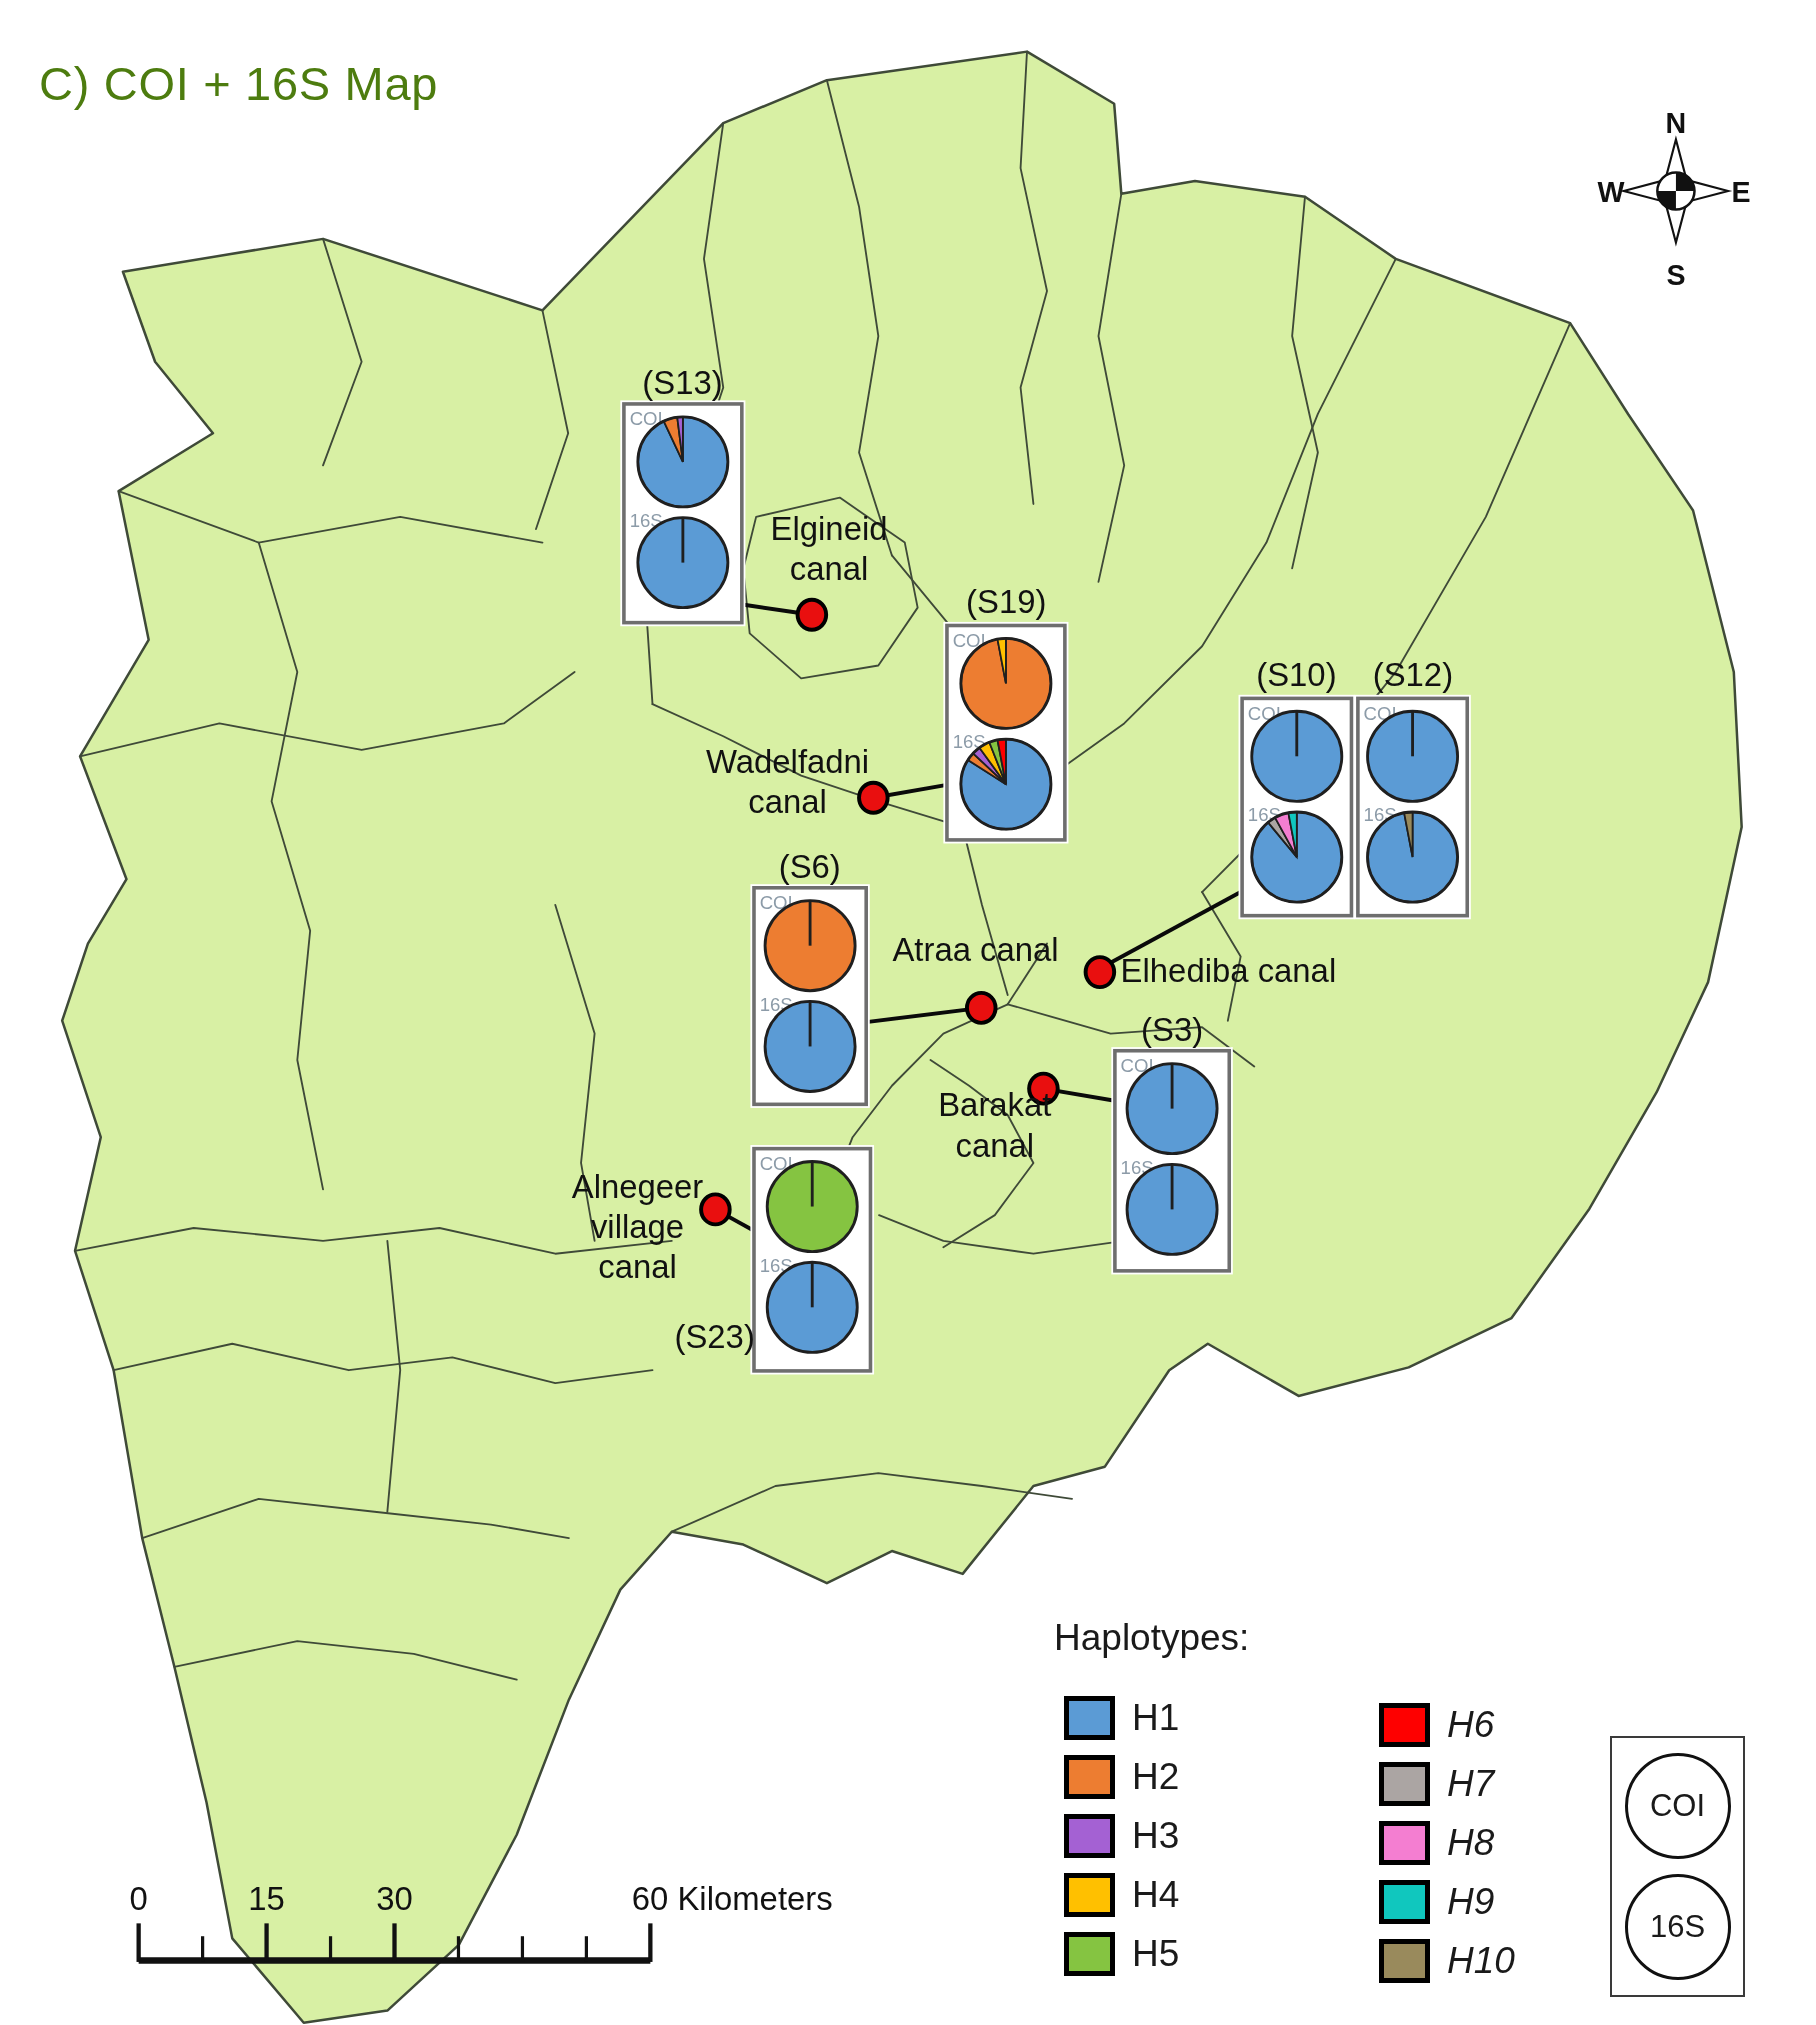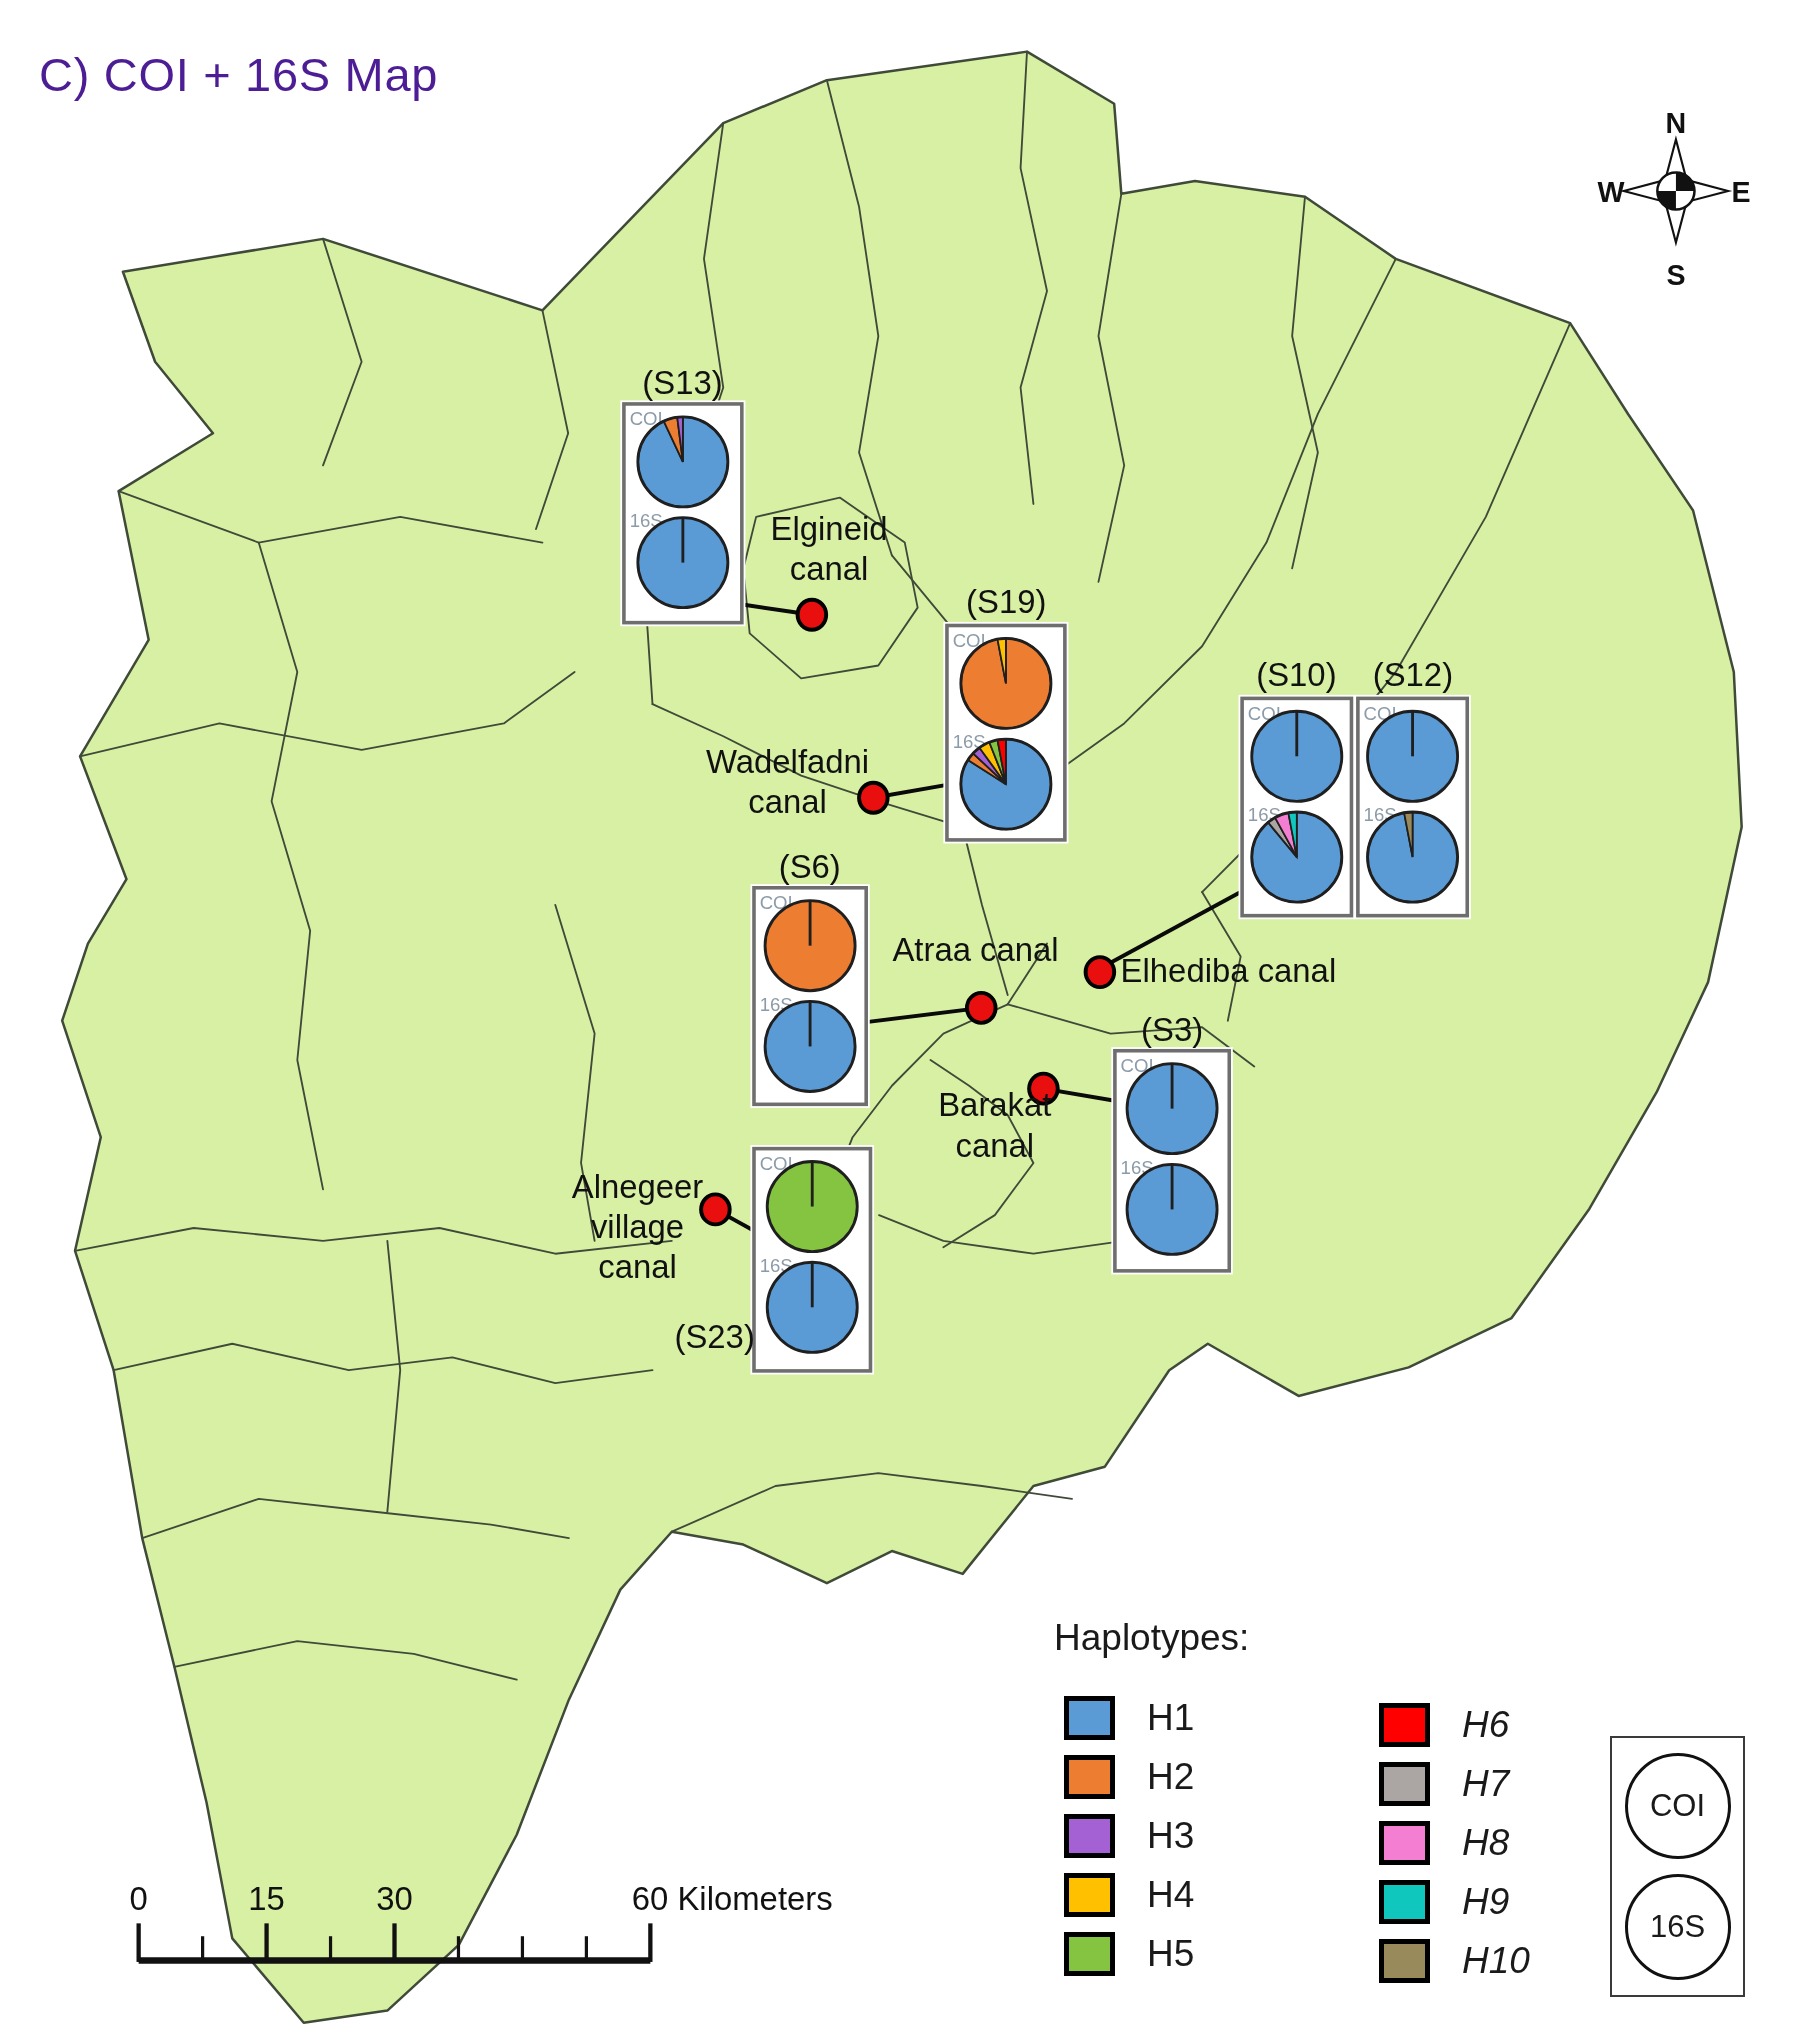--- a/index.html
+++ b/index.html
@@ -2,30 +2,30 @@
 <html style="--land: #D8F0A4; --line: #3F4A38;font-size:11.4px"><head>
 <meta charset="utf-8">
 <style>
   html,body{margin:0;padding:0;background:#fff;}
   .canvas{position:relative;width:1816px;height:2025px;overflow:hidden;
           font-family:"Liberation Sans",sans-serif;background:#fff;}
   .layer{position:absolute;left:0;top:0;width:1816px;height:2025px;}
   svg text{font-family:"Liberation Sans",sans-serif;}
   .land{fill:var(--land,#D8F0A4);stroke:var(--line,#3F4A38);stroke-width:3.5;stroke-linejoin:round;}
   .bline{fill:none;stroke:var(--line,#3F4A38);stroke-width:2.6;stroke-linecap:round;stroke-linejoin:round;}
-  .figure-title{position:absolute;left:39px;top:47px;font-size:47px;color:#4c1d95;letter-spacing:0.7px;}
+  .figure-title{position:absolute;left:39px;top:56px;font-size:47px;color:#4d7c0f;letter-spacing:0.7px;}
   .legend{position:absolute;left:1054px;top:1617px;width:515px;color:#1a1a1a;}
   .legend-title{font-size:37px;margin-bottom:36px;}
   .legend-cols{position:relative;}
   .legend-col{position:absolute;top:0;}
   .legend-col.c1{left:10px;}
   .legend-col.c2{left:325px;top:7.1px;font-style:italic;}
   .legend-row{display:flex;align-items:center;height:46px;margin-bottom:13px;}
   .swatch{width:41px;height:34px;border:5px solid #000;flex:0 0 auto;}
-  .legend-label{margin-left:32px;font-size:37px;line-height:46px;color:#1a1a1a;}
+  .legend-label{margin-left:17px;font-size:37px;line-height:46px;color:#1a1a1a;}
   .gene-key{position:absolute;left:1610px;top:1736px;width:131px;height:257px;background:#fff;
             border:2.9px solid #3a3a3a;display:flex;flex-direction:column;align-items:center;justify-content:space-evenly;}
   .gene-circle{width:100px;height:100px;border:3.6px solid #111;border-radius:50%;
                display:flex;align-items:center;justify-content:center;font-size:31px;color:#1a1a1a;background:#fff;}
 </style>
 </head>
 <body>
 
 <div class="canvas">
 

